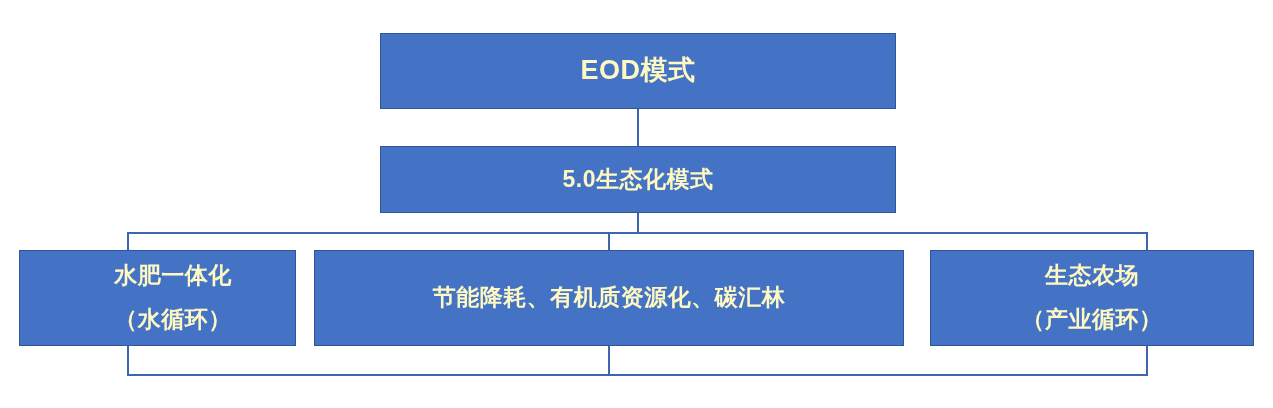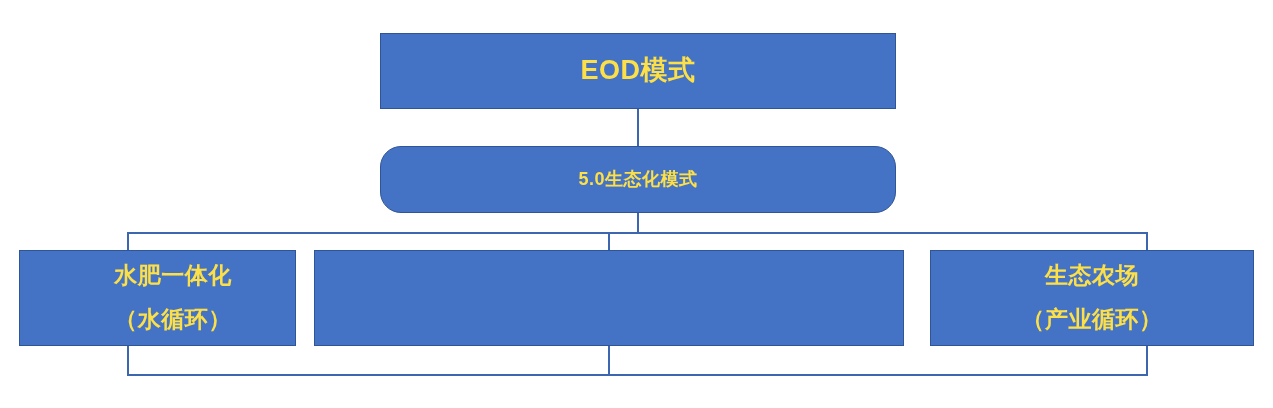--- a/index.html
+++ b/index.html
@@ -18,34 +18,34 @@
     background: #ffffff;
     overflow: hidden;
   }
 
   
   .node {
     position: absolute;
     box-sizing: border-box;
     background: #4472C4;
     border: 1px solid #2F5597;
-    color: #fde047;
+    color: #fef9c3;
     display: flex;
     flex-direction: column;
     align-items: center;
     justify-content: center;
     text-align: center;
     font-weight: bold;
     letter-spacing: 0.5px;
     line-height: 1.30;
     z-index: 3;
   }
 
   .node-title-l1 { font-size: 27px; }
-  .node-title-l2 { font-size: 18px; border-radius: 21px; }
+  .node-title-l2 { font-size: 23px; }
   .node-title-l3 { font-size: 23px; }
 
   .node .line2 {
     display: block;
     margin-top: 14px;
   }
 
   
   #node-eod {
     left: 380px;  top: 33px;
@@ -146,20 +146,21 @@
   <div class="node node-title-l2" id="node-eco">
     <span class="line1">5.0生态化模式</span>
   </div>
 
   <div class="node node-title-l3" id="node-water">
     <span class="line1">水肥一体化</span>
     <span class="line2">（水循环）</span>
   </div>
 
   <div class="node node-title-l3" id="node-carbon">
+    <span class="line1">节能降耗、有机质资源化、碳汇林</span>
   </div>
 
   <div class="node node-title-l3" id="node-farm">
     <span class="line1">生态农场</span>
     <span class="line2">（产业循环）</span>
   </div>
 
 </div>
 
 </body></html>

